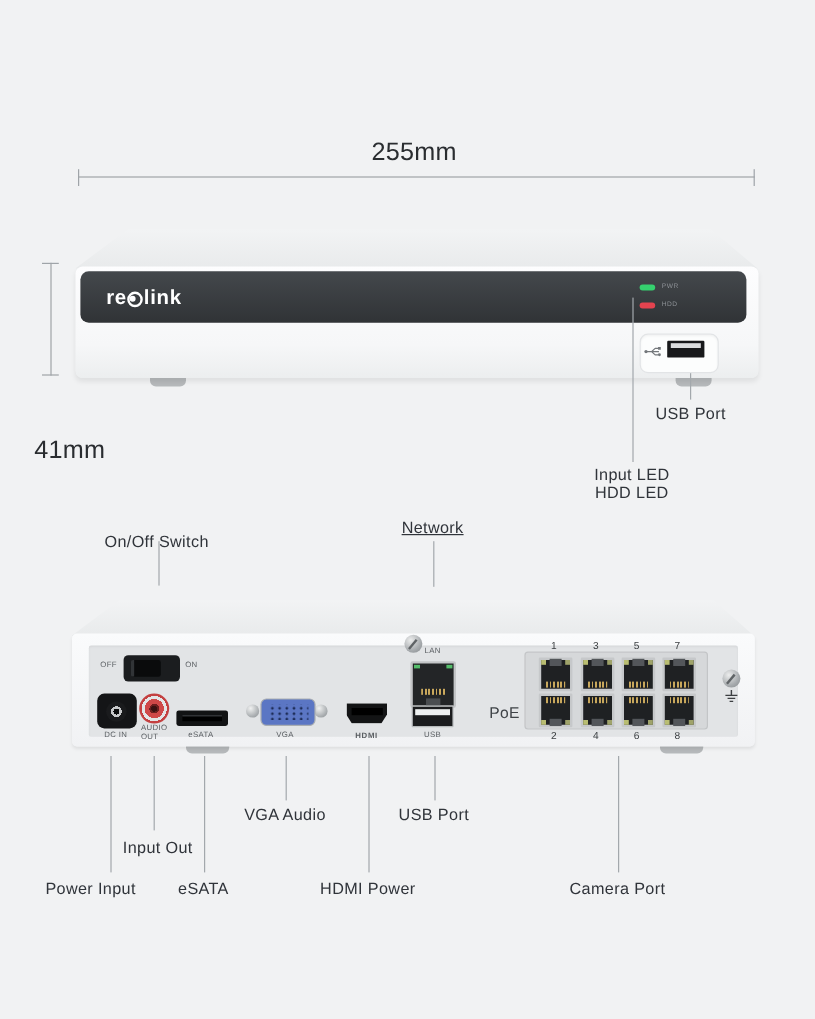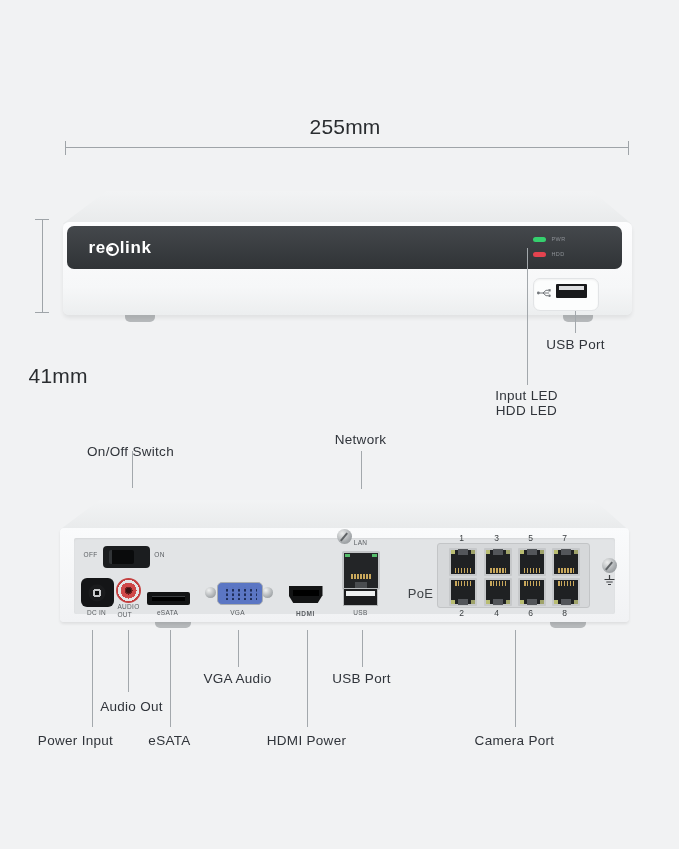--- a/index.html
+++ b/index.html
@@ -161,21 +161,21 @@
   </div>
 
   <div class="cl" style="left:522px;top:248px;height:137px;"></div>
   <div class="cl" style="left:570px;top:311px;height:22px;"></div>
   <div class="lbl" style="left:571px;top:337px;">USB Port</div>
   <div class="lbl" style="left:522px;top:388px;">Input LED</div>
   <div class="lbl" style="left:522px;top:403px;">HDD LED</div>
 
   <div class="lbl" style="left:126px;top:444px;">On/Off Switch</div>
   <div class="cl" style="left:127px;top:451px;height:37px;"></div>
-  <div class="lbl" style="left:356px;top:432px;">Network</div>
+  <div class="lbl" style="left:356px;top:432px;text-decoration:underline;">Network</div>
   <div class="cl" style="left:356px;top:451px;height:38px;"></div>
 
   <div class="dev" style="left:55px;top:497px;height:135px;">
     <div class="topsurf" style="clip-path:polygon(0 33px,40px 3px,535px 3px,569px 33px);height:34px;"></div>
     <div class="foot" style="left:95px;top:123px;width:36px;"></div>
     <div class="foot" style="left:490px;top:123px;width:36px;"></div>
     <div class="body-back"></div>
     <div class="recess"></div>
     <div class="screw" style="left:277px;top:32px;"></div>
     <div class="screw" style="left:542px;top:61px;"></div>
@@ -289,19 +289,19 @@
   <div class="cl" style="left:87px;top:630px;height:97px;"></div>
   <div class="cl" style="left:123px;top:630px;height:62px;"></div>
   <div class="cl" style="left:165px;top:630px;height:97px;"></div>
   <div class="cl" style="left:233px;top:630px;height:37px;"></div>
   <div class="cl" style="left:302px;top:630px;height:97px;"></div>
   <div class="cl" style="left:357px;top:630px;height:37px;"></div>
   <div class="cl" style="left:510px;top:630px;height:97px;"></div>
 
   <div class="lbl" style="left:233px;top:671px;">VGA Audio</div>
   <div class="lbl" style="left:357px;top:671px;">USB Port</div>
-  <div class="lbl" style="left:127px;top:699px;">Audio Out</div>
+  <div class="lbl" style="left:127px;top:699px;">Input Out</div>
   <div class="lbl" style="left:71px;top:733px;">Power Input</div>
   <div class="lbl" style="left:165px;top:733px;">eSATA</div>
   <div class="lbl" style="left:302px;top:733px;">HDMI Power</div>
   <div class="lbl" style="left:510px;top:733px;">Camera Port</div>
 
 </div>
 
 </body></html>

